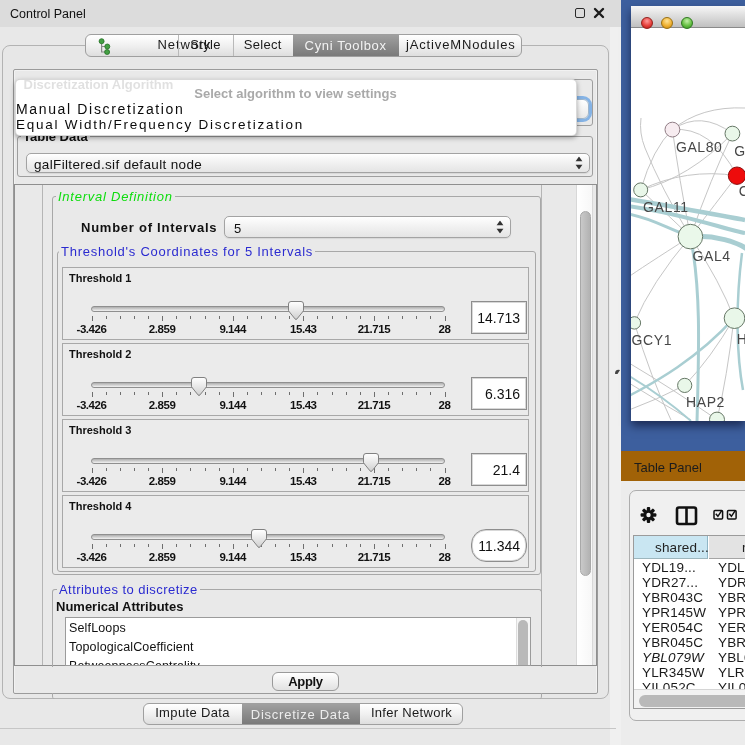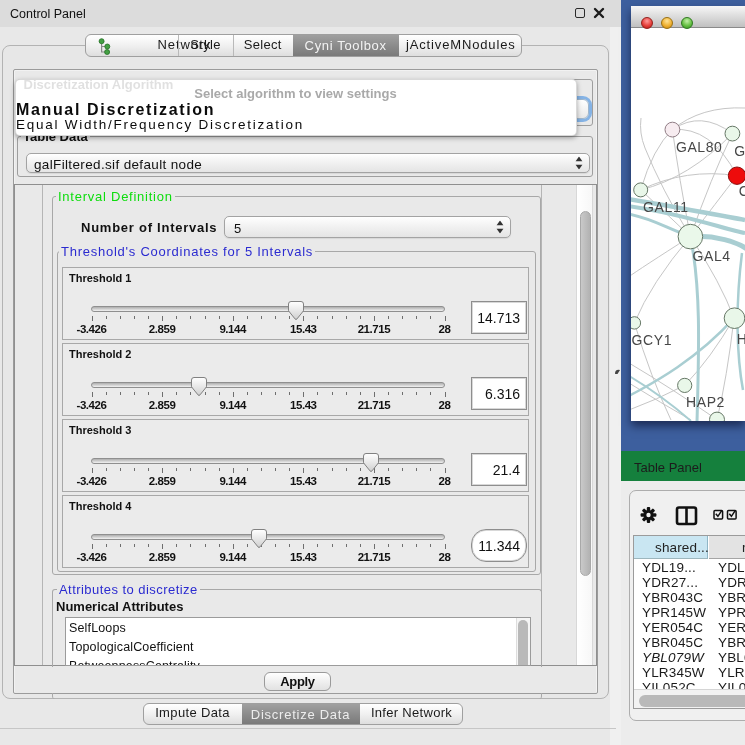--- a/index.html
+++ b/index.html
@@ -85,21 +85,21 @@
       <text x="12.1" y="183.5">GAL11</text>
       <text x="61.5" y="233">GAL4</text>
       <text x="107.8" y="168.1">C</text>
       <text x="0.6" y="317">GCY1</text>
       <text x="105.7" y="316">H</text>
       <text x="55" y="378.5">HAP2</text>
     </g>
   </svg>
 </div>
 
-<div class="abs" style="left:621px; top:451px; width:124px; height:30px; background:#15803d;">
+<div class="abs" style="left:621px; top:451px; width:124px; height:30px; background:#a16207;">
   <div style="position:absolute; left:13px; top:9px; font-size:13px; color:#1c1c1c;">Table Panel</div>
 </div>
 <div class="abs" style="left:621px; top:481px; width:124px; height:264px; background:#ececec;"></div>
 
 <div class="abs" style="left:629px; top:490px; width:130px; height:231px; background:#f0f0f0; border:1px solid #adadad; border-radius:7px;">
 
   <svg class="abs" style="left:9px; top:13px;" width="115" height="22" viewBox="0 0 115 22">
     <g transform="translate(9.5,11)">
       <g fill="#111">
         <circle r="5.2"></circle>
@@ -197,21 +197,21 @@
     </svg>
 </div>
 
 <div class="abs" style="left:14px; top:184px; width:583px; height:482px; border:1px solid #8f8f8f; background:#e9e9e9;"></div>
 <div class="abs" style="left:42px; top:185px; width:500px; height:480px; border-left:1px solid #b5b5b5; border-right:1px solid #b5b5b5; background:#e9e9e9;"></div>
 
 <div class="abs" style="left:576px; top:185px; width:16.5px; height:480px; background:linear-gradient(90deg,#ffffff,#f7f7f7); border-left:1px solid #d8d8d8; border-right:1px solid #d8d8d8;"></div>
 <div class="abs" style="left:580px; top:211px; width:10.5px; height:365px; border-radius:6px; background:linear-gradient(90deg,#c9c9c9,#b2b2b2); border:0.5px solid #a8a8a8;"></div>
 
 <div class="gbox" style="left:52px; top:196px; width:489px; height:379px; border-color:#a8a8a8;"></div>
-<div class="gtitle" style="left:56px; top:190px; color:#0ddd0d; letter-spacing:0.75px;">Interval Definition</div>
+<div class="gtitle" style="left:56px; top:190px; color:#0ddd0d; letter-spacing:0.75px;font-style:italic;">Interval Definition</div>
 <div class="abs" style="left:81px; top:220px; font-weight:bold; font-size:13px; letter-spacing:0.75px; color:#111;">Number of Intervals</div>
 <div class="combo" style="left:224px; top:216px; width:287px; height:22px;">
   <div style="position:absolute; left:9px; top:3.5px; font-size:13px; color:#111;">5</div>
   <svg class="ar" viewBox="0 0 8 13">
       <path d="M4 0 L7.4 4.7 H0.6 Z" fill="#333"></path>
       <path d="M4 13 L0.6 8.3 H7.4 Z" fill="#333"></path>
     </svg>
 </div>
 
 <div class="gbox" style="left:57px; top:251px; width:479px; height:321px; border-color:#a8a8a8;"></div>
@@ -411,27 +411,27 @@
 <div class="gbox" style="left:52px; top:589px; width:490px; height:110px; border-bottom:none; border-color:#a8a8a8;"></div>
 <div class="gtitle" style="left:57px; top:583px; color:#2b2bd0; letter-spacing:0.45px;">Attributes to discretize</div>
 <div class="abs" style="left:56px; top:599px; font-weight:bold; font-size:13px; color:#111;">Numerical Attributes</div>
 <div class="abs" style="left:65px; top:617px; width:466px; height:49px; border:1px solid #9b9b9b; background:#fff; overflow:hidden;">
   <div style="font-size:12.5px; letter-spacing:0.15px; color:#111; line-height:18.9px; padding:1px 0 0 3px;">SelfLoops<br>TopologicalCoefficient<br>BetweennessCentrality</div>
   <div class="abs" style="right:0; top:0; bottom:0; width:14px; background:#f5f5f5; border-left:1px solid #ddd;"></div>
   <div class="abs" style="right:2px; top:2px; width:10px; height:60px; border-radius:5px; background:#b9b9b9;"></div>
 </div>
 
 <div class="abs" style="left:15px; top:667px; width:581px; height:26px; background:#e9e9e9;"></div>
-<div class="abs" style="left:264px; top:671.5px; width:67px; height:19px; border:1px solid #9a9a9a; border-radius:6px; background:linear-gradient(#ffffff,#ededed 60%,#e2e2e2); text-align:center; font-size:13px; font-weight:bold; letter-spacing:-0.3px; color:#111; padding-top:1px;">Apply</div>
+<div class="abs" style="left:272px; top:671.5px; width:67px; height:19px; border:1px solid #9a9a9a; border-radius:6px; background:linear-gradient(#ffffff,#ededed 60%,#e2e2e2); text-align:center; font-size:13px; font-weight:bold; letter-spacing:-0.3px; color:#111; padding-top:1px;">Apply</div>
 
 <div class="abs" style="left:143px; top:702.5px; width:320px; height:22.5px; border:1px solid #9f9f9f; border-radius:6px; background:linear-gradient(#ffffff,#f2f2f2 45%,#dedede); overflow:hidden;">
   <div class="segtxt" style="left:0; width:97px; letter-spacing:0.35px;">Impute Data</div>
   <div class="abs segtxt" style="left:97.5px; top:0; width:118px; height:22.5px; background:linear-gradient(#a0a0a0,#8a8a8a 50%,#777777); color:#ededed; padding-top:3.5px; letter-spacing:0.75px;">Discretize Data</div>
   <div class="segtxt" style="left:215.5px; width:104px; letter-spacing:0.3px;">Infer Network</div>
 </div>
 <div class="abs" style="left:0; top:728px; width:616px; height:1px; background:#c6c6c6;"></div>
 
 <div class="abs" style="left:14.5px; top:79px; width:562px; height:56.5px; background:#fff; border-radius:5px; box-shadow:0 2px 5px rgba(0,0,0,0.35); border:1px solid rgba(170,170,170,0.45); overflow:hidden;">
   <div style="position:absolute; left:8px; top:-3.5px; font-size:13px; font-weight:bold; color:rgba(70,70,70,0.17);">Discretization Algorithm</div>
   <div style="position:absolute; left:0; right:0; top:6px; text-align:center; font-size:13px; font-weight:bold; color:#a9a9a9;">Select algorithm to view settings</div>
-  <div style="position:absolute; left:0.5px; top:20.5px; font-size:16px; font-weight:bold; letter-spacing:1.65px; color:#0b0b0b;">Manual Discretization</div>
+  <div style="position:absolute; left:0.5px; top:20.5px; font-size:14px; font-weight:normal; letter-spacing:1.65px; color:#0b0b0b;">Manual Discretization</div>
   <div style="position:absolute; left:0.5px; top:37px; font-size:13.5px; letter-spacing:1.75px; color:#0b0b0b;">Equal Width/Frequency Discretization</div>
 </div>
 
 </body></html>

